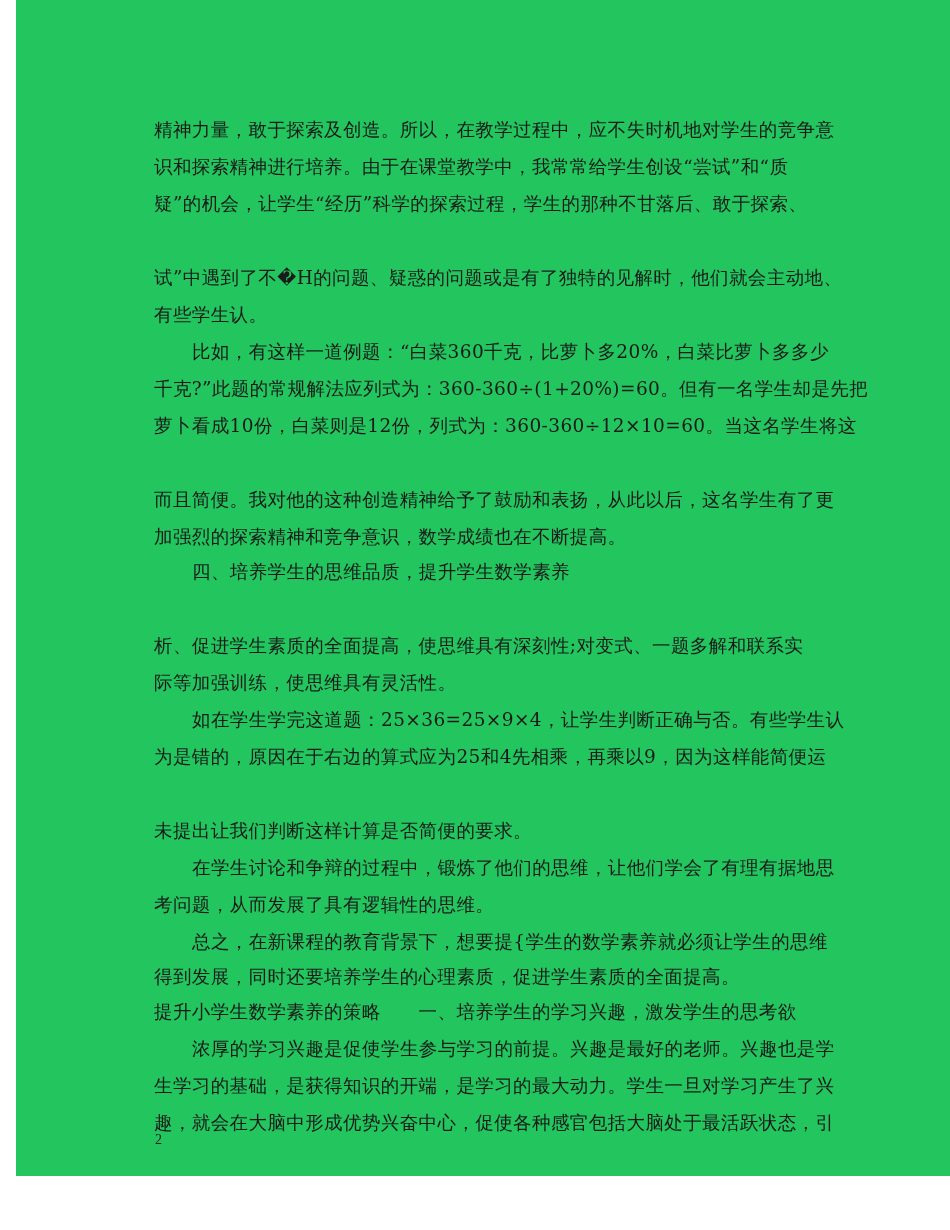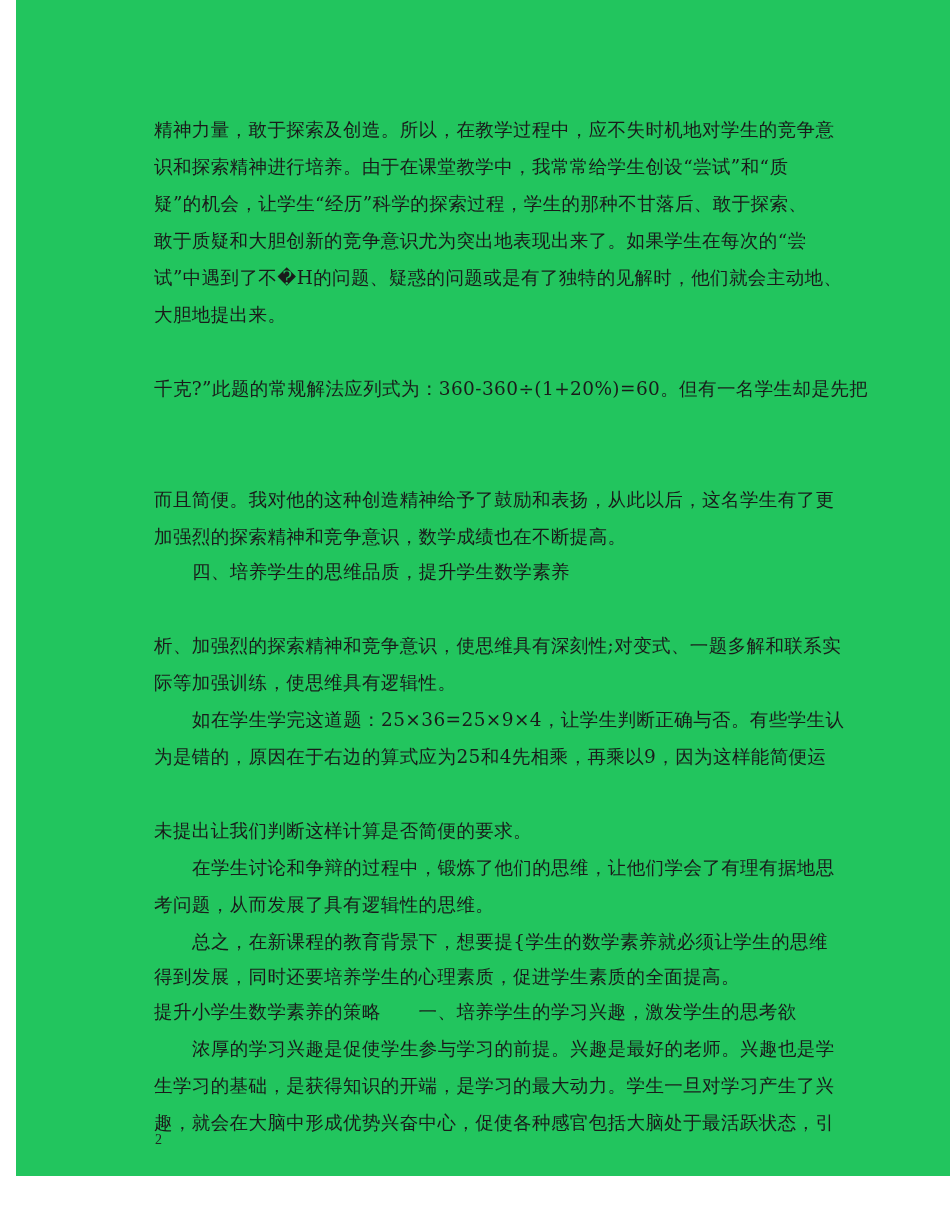--- a/index.html
+++ b/index.html
@@ -16,29 +16,30 @@
     font-family:"Liberation Serif", serif; font-size:14px; color:#222;
   }
 </style>
 </head>
 <body>
 
 <div class="page">
   <div class="line" style="top:111px">精神力量，敢于探索及创造。所以，在教学过程中，应不失时机地对学生的竞争意</div>
   <div class="line" style="top:148px">识和探索精神进行培养。由于在课堂教学中，我常常给学生创设“尝试”和“质</div>
   <div class="line" style="top:185px">疑”的机会，让学生“经历”科学的探索过程，学生的那种不甘落后、敢于探索、</div>
-  <div class="line" style="top:222px">敢于质疑和大胆创新的竞争意识尤为突出地表现出来了。如果学生在每次的“尝</div>
   <div class="line" style="top:259px">试”中遇到了不�H的问题、疑惑的问题或是有了独特的见解时，他们就会主动地、</div>
-  <div class="line" style="top:296px">大胆地提出来。</div>
+  <div class="line" style="top:296px">有些学生认。</div>
+  <div class="line indent" style="top:333px">比如，有这样一道例题：“白菜360千克，比萝卜多20%，白菜比萝卜多多少</div>
   <div class="line" style="top:370px">千克?”此题的常规解法应列式为：360-360÷(1+20%)=60。但有一名学生却是先把</div>
+  <div class="line" style="top:407px">萝卜看成10份，白菜则是12份，列式为：360-360÷12×10=60。当这名学生将这</div>
   <div class="line" style="top:481px">而且简便。我对他的这种创造精神给予了鼓励和表扬，从此以后，这名学生有了更</div>
   <div class="line" style="top:518px">加强烈的探索精神和竞争意识，数学成绩也在不断提高。</div>
   <div class="line indent" style="top:553px">四、培养学生的思维品质，提升学生数学素养</div>
-  <div class="line" style="top:627px">析、加强烈的探索精神和竞争意识，使思维具有深刻性;对变式、一题多解和联系实</div>
-  <div class="line" style="top:664px">际等加强训练，使思维具有逻辑性。</div>
+  <div class="line" style="top:627px">析、促进学生素质的全面提高，使思维具有深刻性;对变式、一题多解和联系实</div>
+  <div class="line" style="top:664px">际等加强训练，使思维具有灵活性。</div>
   <div class="line indent" style="top:701px">如在学生学完这道题：25×36=25×9×4，让学生判断正确与否。有些学生认</div>
   <div class="line" style="top:738px">为是错的，原因在于右边的算式应为25和4先相乘，再乘以9，因为这样能简便运</div>
   <div class="line" style="top:812px">未提出让我们判断这样计算是否简便的要求。</div>
   <div class="line indent" style="top:849px">在学生讨论和争辩的过程中，锻炼了他们的思维，让他们学会了有理有据地思</div>
   <div class="line" style="top:886px">考问题，从而发展了具有逻辑性的思维。</div>
   <div class="line indent" style="top:923px">总之，在新课程的教育背景下，想要提{学生的数学素养就必须让学生的思维</div>
   <div class="line" style="top:958px">得到发展，同时还要培养学生的心理素质，促进学生素质的全面提高。</div>
   <div class="line" style="top:993px">提升小学生数学素养的策略　　一、培养学生的学习兴趣，激发学生的思考欲</div>
   <div class="line indent" style="top:1030px">浓厚的学习兴趣是促使学生参与学习的前提。兴趣是最好的老师。兴趣也是学</div>
   <div class="line" style="top:1067px">生学习的基础，是获得知识的开端，是学习的最大动力。学生一旦对学习产生了兴</div>

